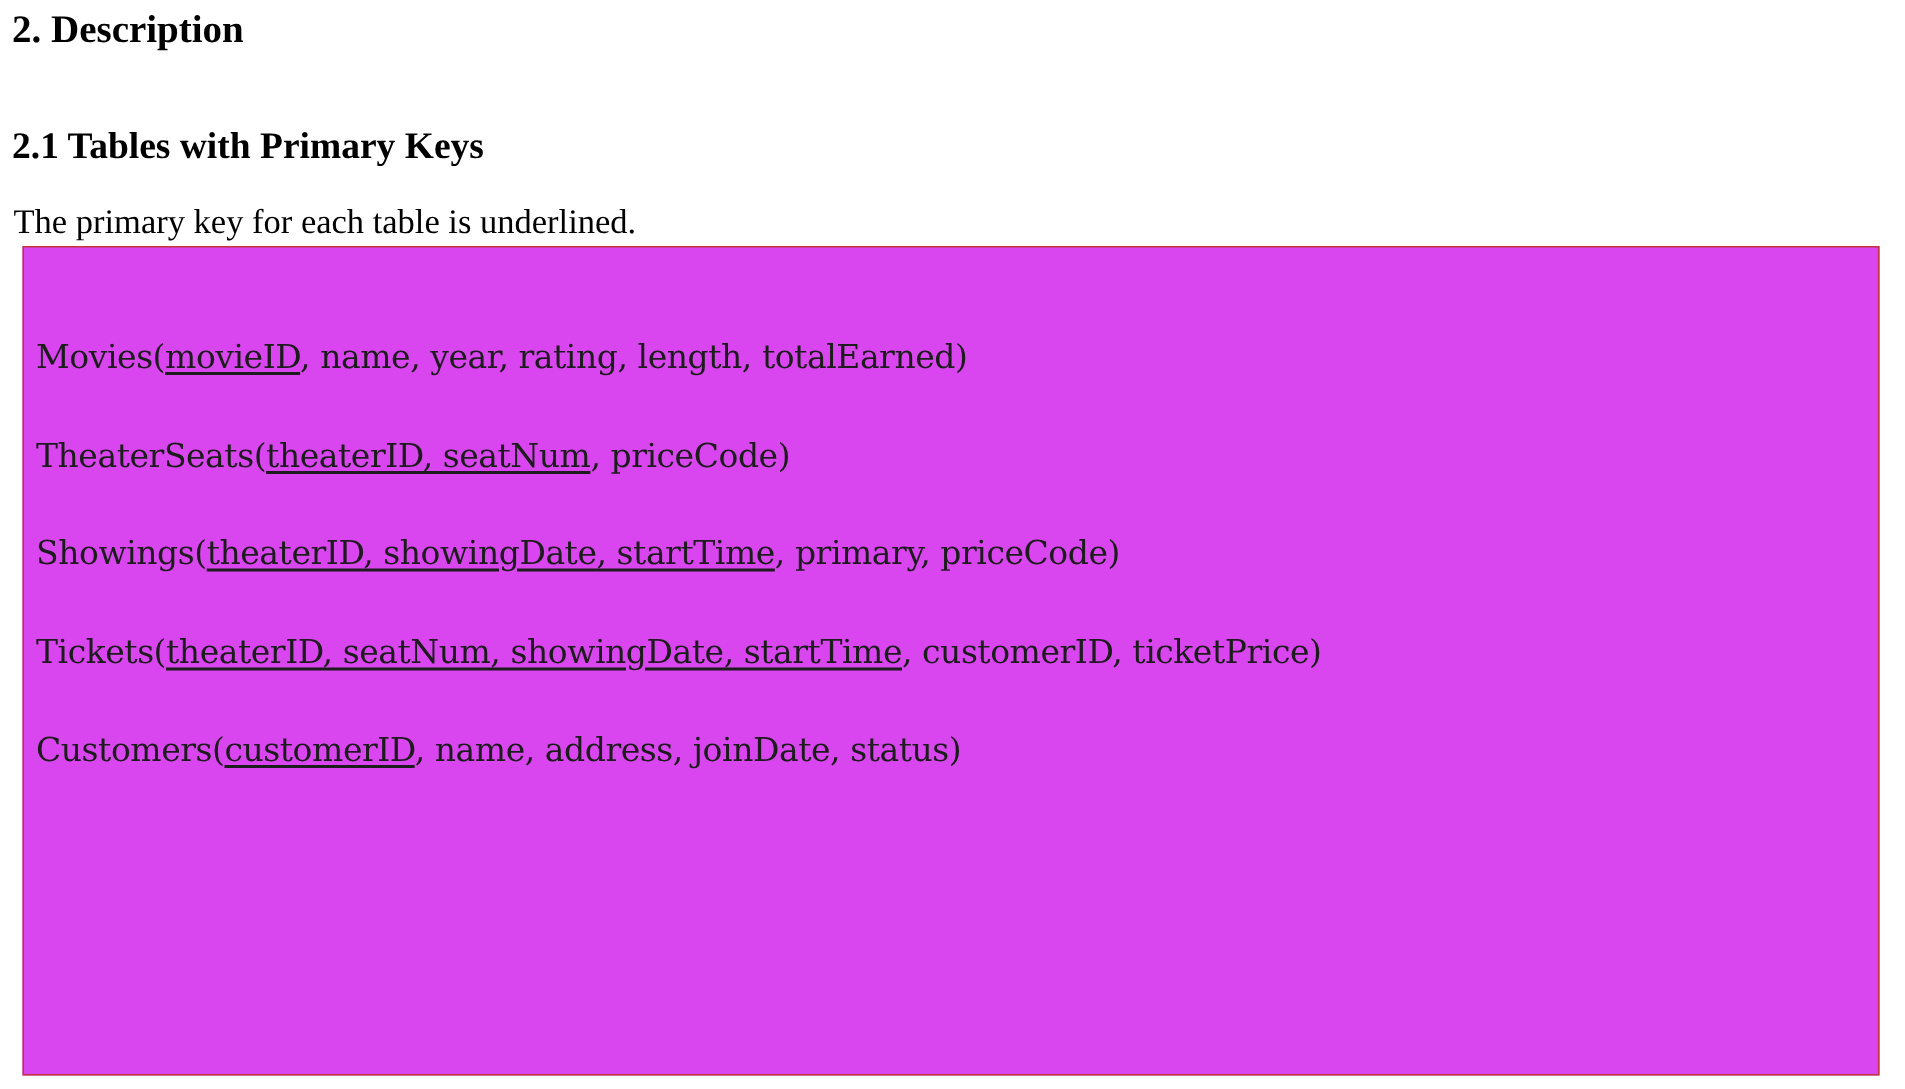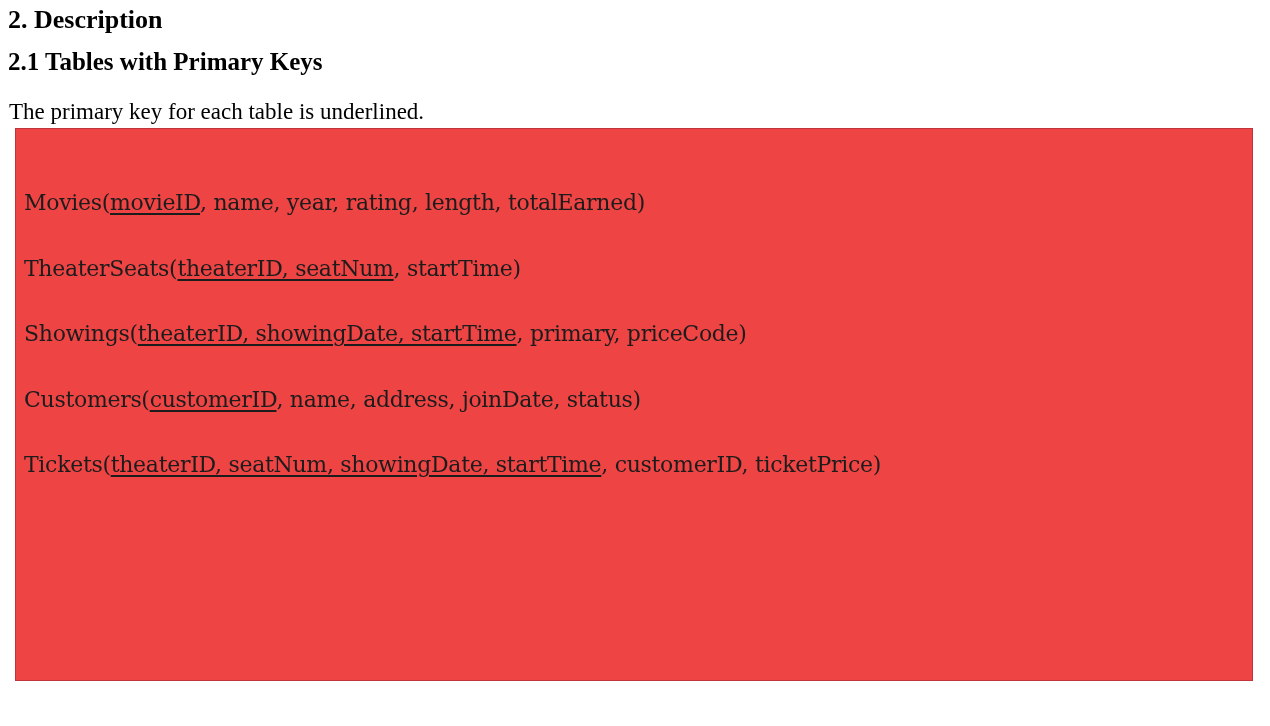--- a/index.html
+++ b/index.html
@@ -23,36 +23,36 @@
     font-size: 26px;
     line-height: 1.15;
     margin: 5px 16px 0 8px;
     color: #000000;
   }
   h2.subsec-heading {
     font-family: "Liberation Serif", serif;
     font-weight: bold;
     font-size: 25px;
     line-height: 1.15;
-    margin: 13px 0 0 8px;
+    margin: 49px 0 0 8px;
     color: #000000;
   }
   p.intro-text {
     font-family: "Liberation Serif", serif;
     font-size: 23px;
     line-height: 1.2;
     margin: 21px 12px 0 9px;
     color: #000000;
   }
   .schema-box {
     margin: 3px 0 0 15px;
     width: 1238px;
     height: 553px;
     border: 1.5px solid #c0343c;
-    background: #ef4444;
+    background: #d946ef;
     padding: 41px 8px 0 8px;
     overflow: hidden;
   }
   .schema-line {
     font-family: "DejaVu Serif", serif;
     font-size: 22px;
     letter-spacing: -0.3px;
     color: #1c1c1c;
     height: 65.5px;
     line-height: 65.5px;
@@ -77,30 +77,30 @@
   <p class="intro-text">The primary key for each table is underlined.</p>
 
   <div class="schema-box" style="border-color: rgb(192, 52, 60);">
 
     <div class="schema-line">
       <span>Movies(</span><span class="pk">movieID</span><span>, name, year, rating, length, totalEarned)</span>
     </div>
 
 
     <div class="schema-line">
-      <span>TheaterSeats(</span><span class="pk">theaterID, seatNum</span><span>, startTime)</span>
+      <span>TheaterSeats(</span><span class="pk">theaterID, seatNum</span><span>, priceCode)</span>
     </div>
 
     <div class="schema-line">
       <span>Showings(</span><span class="pk">theaterID, showingDate, startTime</span><span>, primary, priceCode)</span>
     </div>
 
     <div class="schema-line">
-      <span>Customers(</span><span class="pk">customerID</span><span>, name, address, joinDate, status)</span>
+      <span>Tickets(</span><span class="pk">theaterID, seatNum, showingDate, startTime</span><span>, customerID, ticketPrice)</span>
     </div>
 
     <div class="schema-line">
-      <span>Tickets(</span><span class="pk">theaterID, seatNum, showingDate, startTime</span><span>, customerID, ticketPrice)</span>
+      <span>Customers(</span><span class="pk">customerID</span><span>, name, address, joinDate, status)</span>
     </div>
 
 
   </div>
 </div>
 
 </body></html>

